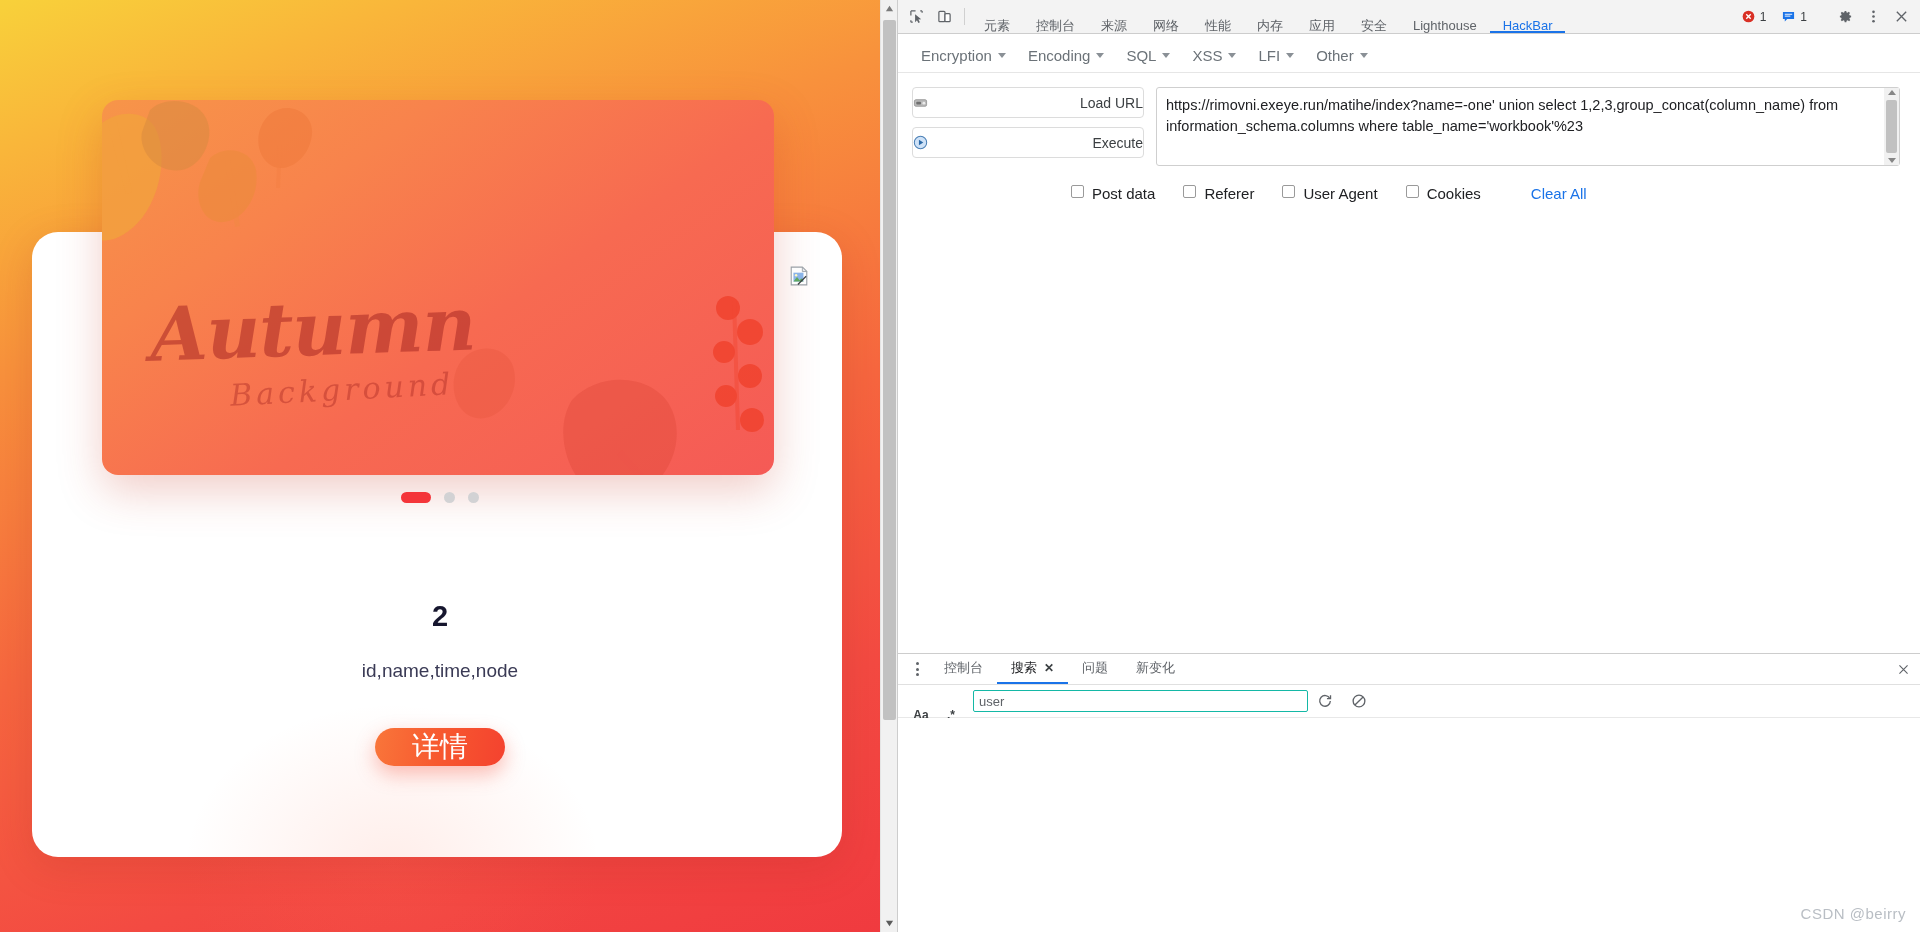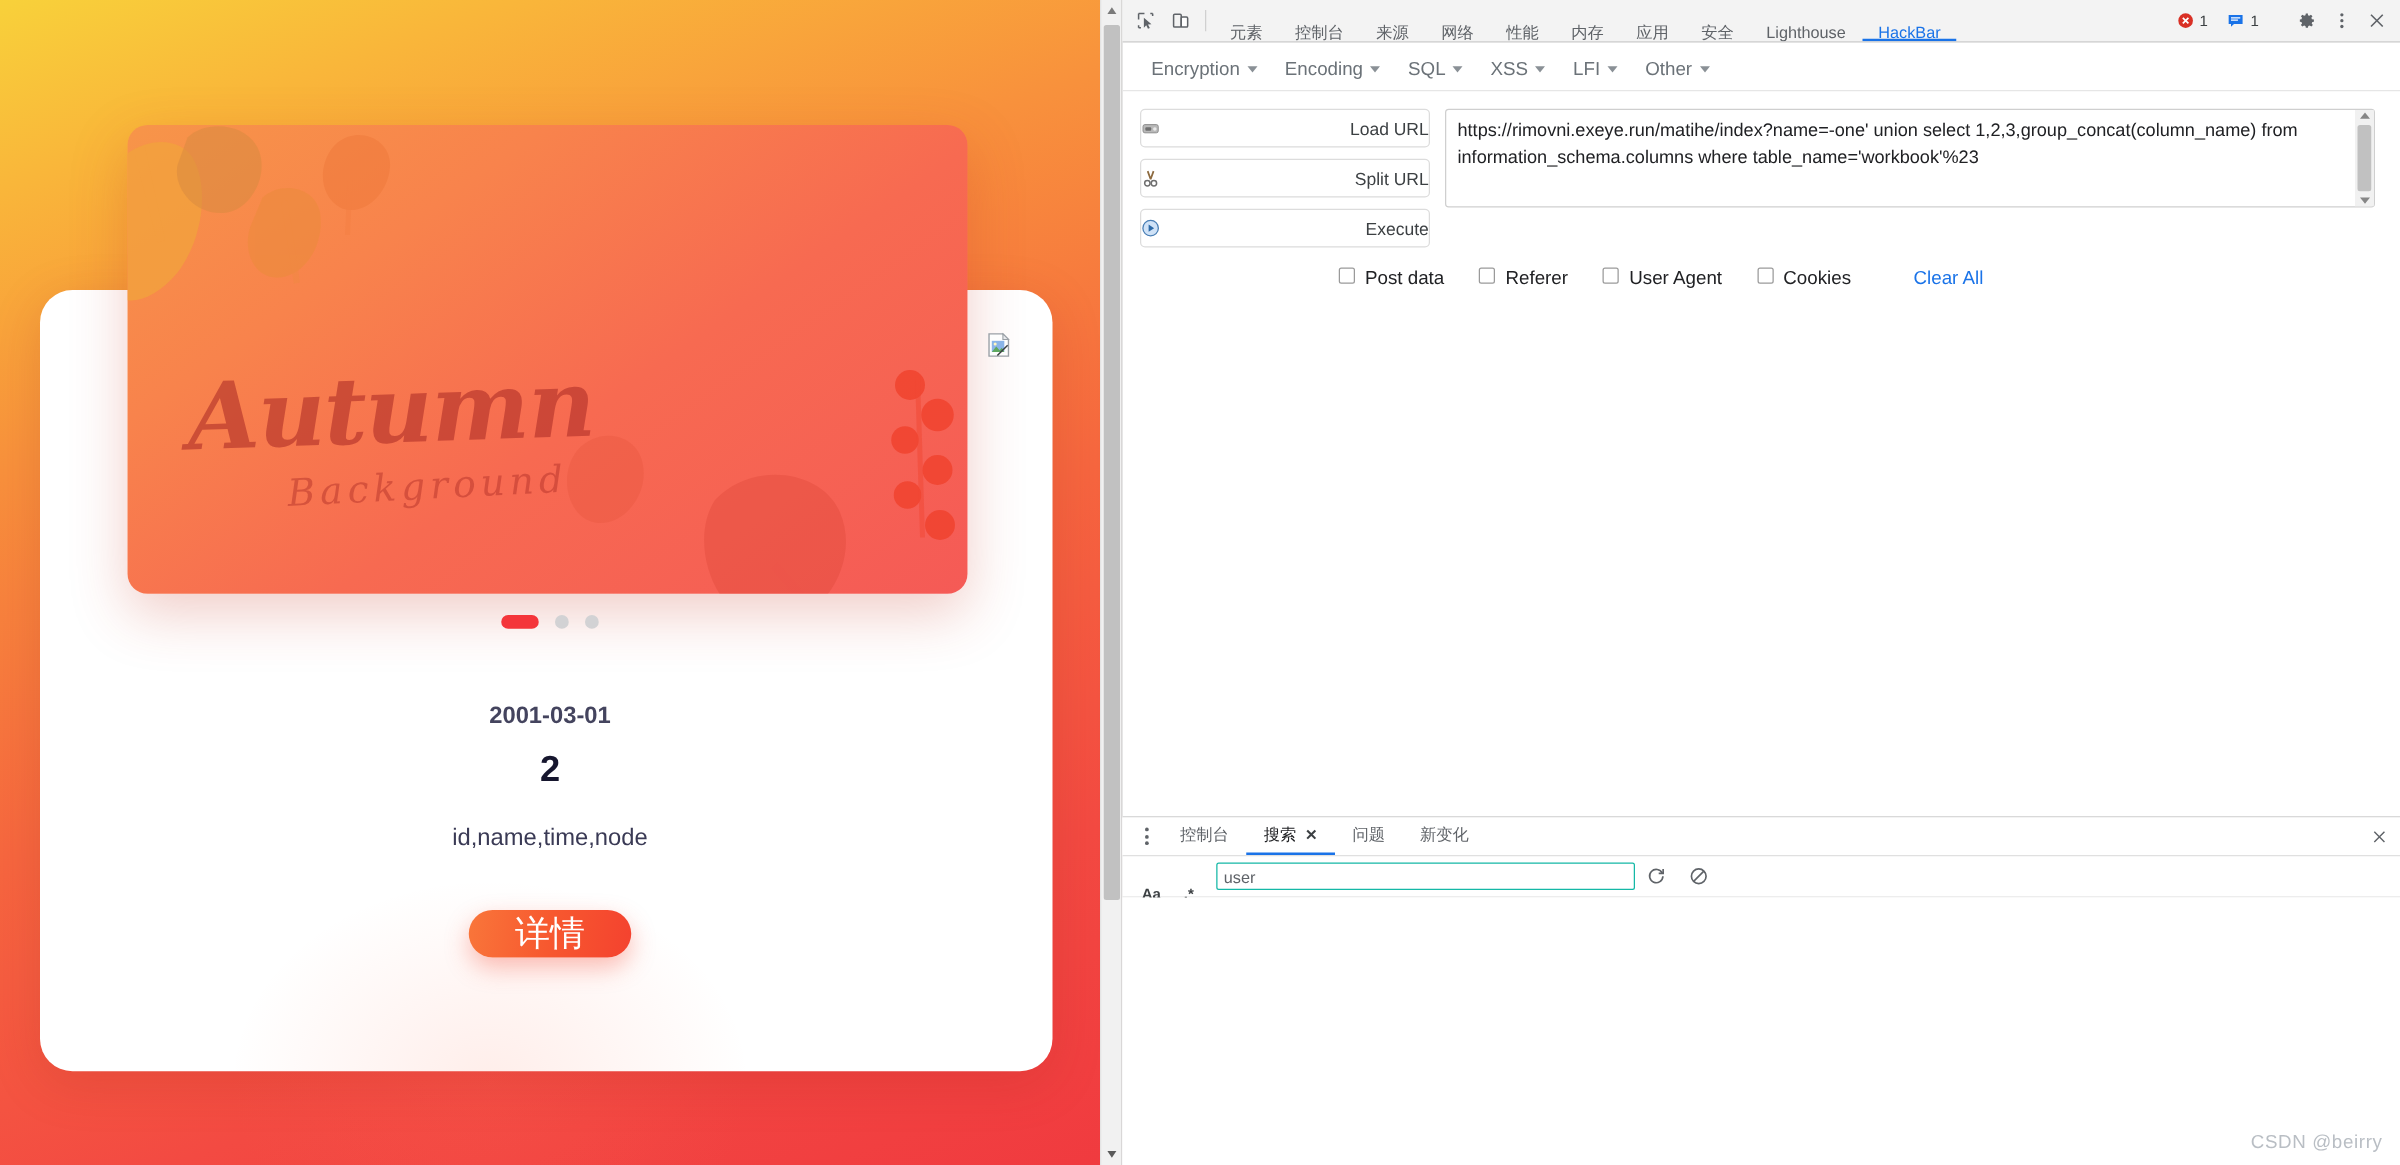--- a/index.html
+++ b/index.html
@@ -451,21 +451,20 @@
           <path d="M7 16.6 L 14.4 9.2" stroke="#3c4043" stroke-width="1.1" fill="none"></path>
         </svg>
       </div>
 
       <div class="dots">
         <span class="dot active"></span>
         <span class="dot"></span>
         <span class="dot"></span>
       </div>
 
-      <div class="field field-date">2001-03-01</div>
       <div class="field field-id">2</div>
       <div class="field field-node">id,name,time,node</div>
 
       <button class="detail-btn">详情</button>
     </div>
 
     <div id="page-scrollbar">
       <div class="sb-arrow up">
         <svg viewBox="0 0 10 10">
             <path d="M5 2 L9 8 L1 8 Z" fill="#7a7a7a"></path>
@@ -578,28 +577,20 @@
 
       <div id="hb-body">
         <div id="hb-buttons">
           <div class="hb-btn">
             <svg viewBox="0 0 16 16">
               <rect x="1.5" y="5" width="13" height="7" rx="1.6" fill="#b9b9b9" stroke="#8a8a8a" stroke-width="0.8"></rect>
               <rect x="3.5" y="7.2" width="5" height="3" rx="0.8" fill="#6f6f6f"></rect>
               <circle cx="11.6" cy="8.7" r="1.5" fill="#eaeaea"></circle>
             </svg>
             <span>Load URL</span>
-          </div>
-          <div class="hb-btn">
-            <svg viewBox="0 0 16 16">
-              <path d="M5.5 2 L8 9 M10.5 2 L8 9" stroke="#8d6a3f" stroke-width="1.5" fill="none"></path>
-              <circle cx="5.2" cy="12.4" r="2.3" fill="none" stroke="#6f6f6f" stroke-width="1.3"></circle>
-              <circle cx="10.8" cy="12.4" r="2.3" fill="none" stroke="#6f6f6f" stroke-width="1.3"></circle>
-            </svg>
-            <span>Split URL</span>
           </div>
           <div class="hb-btn">
             <svg viewBox="0 0 16 16">
               <circle cx="8" cy="8" r="6.6" fill="#cfe2f7" stroke="#4a7fb5" stroke-width="1.1"></circle>
               <path d="M6.3 5 L11 8 L6.3 11 Z" fill="#2c6aa8"></path>
             </svg>
             <span>Execute</span>
           </div>
         </div>
 

